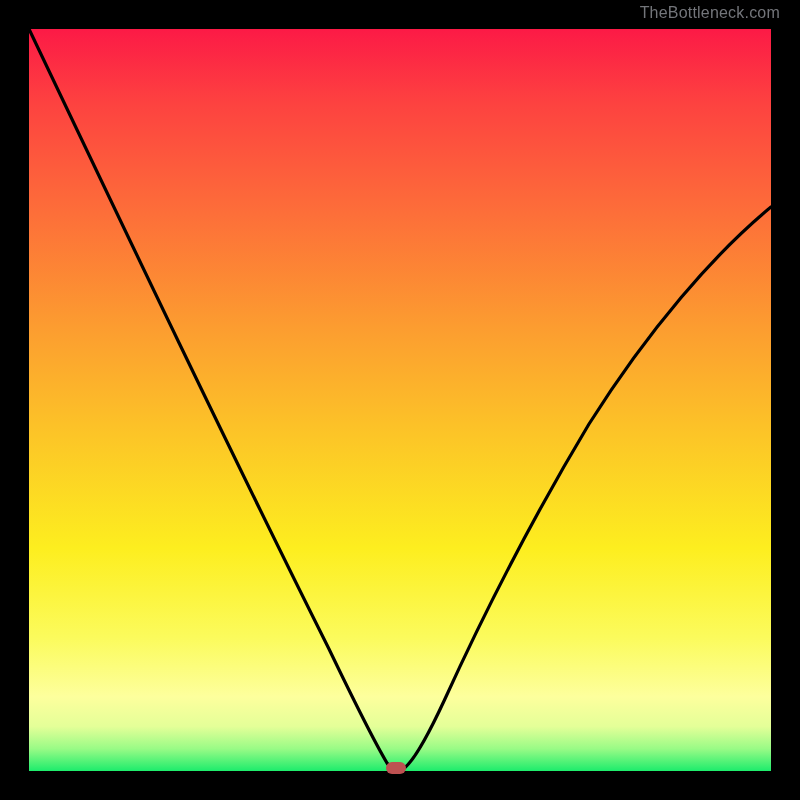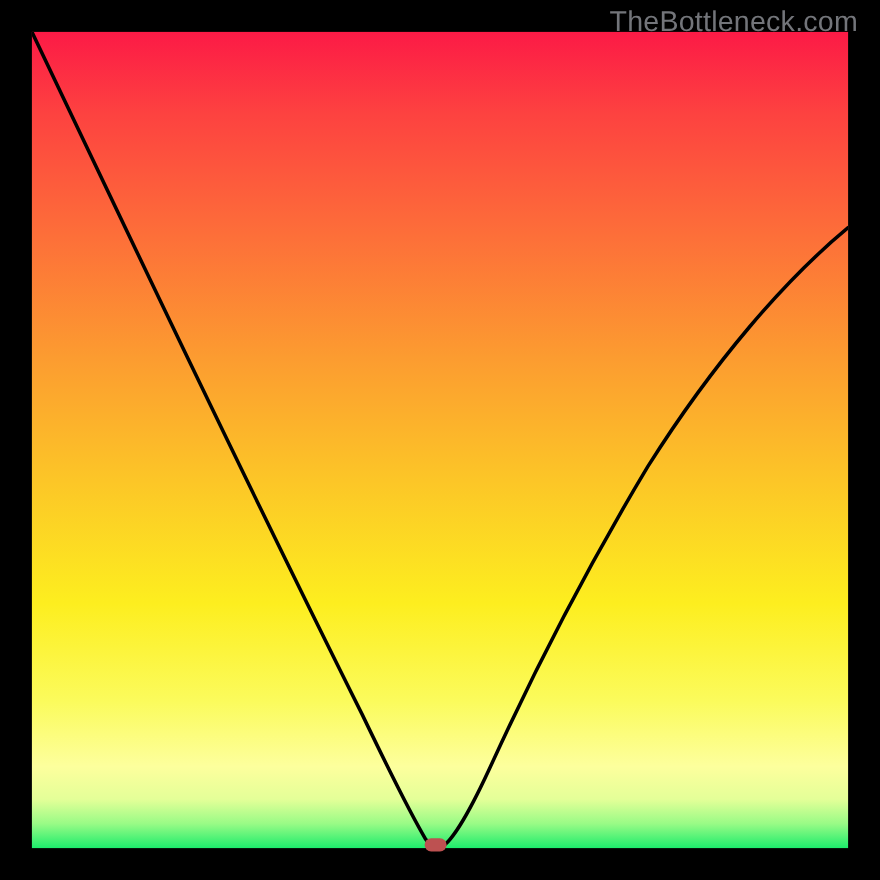--- a/index.html
+++ b/index.html
@@ -50,21 +50,21 @@
   .marker {
     position: absolute;
     background: #bd5151;
     border-radius: 7px;
   }
   .watermark {
     position: absolute;
     top: 4px;
     right: 20px;
     color: #73757a;
-    font-size: 26px;
+    font-size: 16px;
     font-weight: 400;
     letter-spacing: 0.2px;
   }
 </style>
 </head>
 <body>
 
 <div class="stage">
 
   <div class="plot-area"></div>

